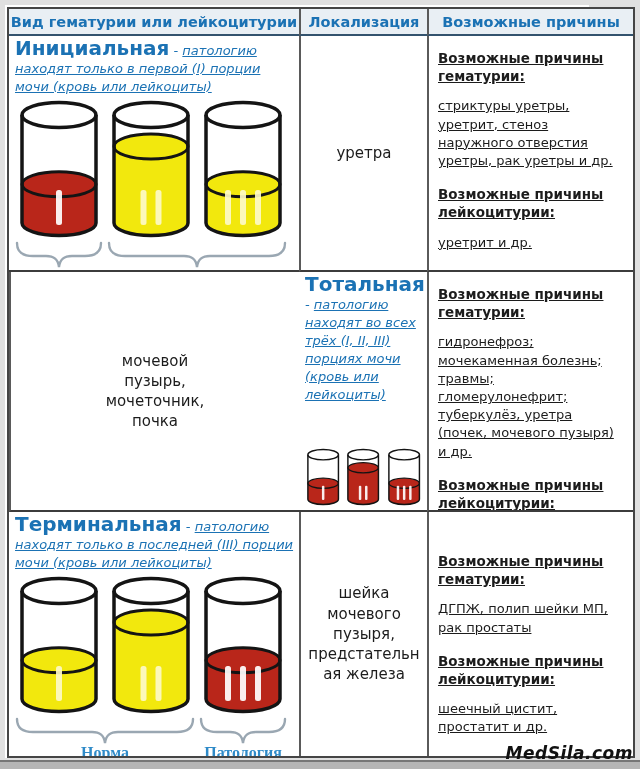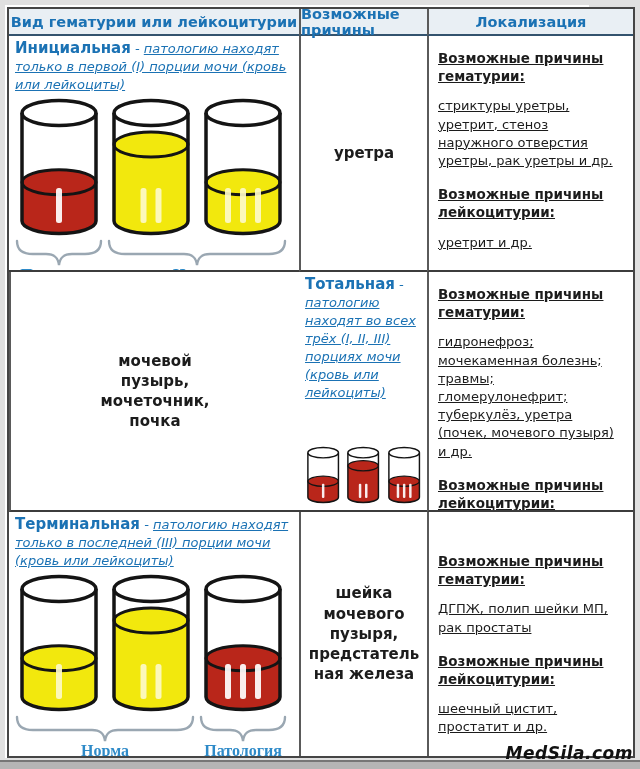--- a/index.html
+++ b/index.html
@@ -14,49 +14,49 @@
   .tbl{position:absolute;left:2px;top:2px;display:grid;
        grid-template-columns:290px 128px 206px;
        grid-template-rows:27px 236px 240px 244px;
        border:2px solid var(--border-dark);background:#fff;}
   .th{background:var(--header-bg);color:var(--accent);font-weight:bold;font-size:14.5px;
       display:flex;align-items:center;justify-content:center;border-bottom:2px solid #33536e;}
   .vline{border-left:2px solid #5a5a5a;}
   .td{border-bottom:2px solid var(--sep);overflow:hidden;}
   .cell-type{padding:3px 5px 0 6px;}
   .desc{font-size:13px;line-height:18px;color:var(--accent);}
-  .desc .lead{font-weight:bold;font-style:normal;font-size:15px;text-decoration:none;}
+  .desc .lead{font-weight:bold;font-style:normal;font-size:20px;text-decoration:none;}
   .desc .dash{font-style:italic;}
   .desc .dtext{font-style:italic;text-decoration:underline;}
   .beaker-area{margin-top:3px;}
   .beaker-row{display:flex;gap:4px;align-items:flex-end;}
   .brace-row{display:flex;gap:4px;margin-top:1px;}
   .brace-group{display:flex;flex-direction:column;align-items:center;font-family:Liberation Serif, serif;}
   .brace-label{color:var(--label-blue);font-weight:bold;font-size:16px;margin-top:-2px;}
   .cell-loc{display:flex;align-items:center;justify-content:center;text-align:center;
-            font-weight:bold;font-size:15px;color:var(--text);padding:4px;line-height:1.35;
+            font-weight:normal;font-size:15px;color:var(--text);padding:4px;line-height:1.35;
             overflow-wrap:break-word;}
   .cell-loc div{max-width:120px;}
   .cell-causes{padding:13px 8px 4px 9px;color:var(--text);text-decoration:underline;}
   .cause + .cause{margin-top:15px;}
   .cause-h{font-weight:bold;font-size:13.5px;text-decoration:underline;line-height:1.35;}
   .cause-b{font-size:13px;line-height:1.4;margin-top:12px;}
   .watermark{position:absolute;right:7px;bottom:6px;font-weight:bold;font-size:17px;
              color:#111;letter-spacing:0.5px;background:transparent;font-style:italic;}
 </style>
 </head>
 <body>
 
 <div class="page">
   <div class="sheet">
     <div class="tbl">
 
       <div class="th">Вид гематурии или лейкоцитурии</div>
+      <div class="th vline">Локализация</div>
       <div class="th vline">Возможные причины</div>
-      <div class="th vline">Локализация</div>
 
       <div class="td cell-type">
         <p class="desc"><b class="lead">Инициальная</b> <span class="dash">-</span> <i class="dtext">патологию находят только в первой (I) порции мочи (кровь или лейкоциты)</i></p>
         <div class="beaker-area">
             <div class="beaker-row">
               <svg width="88" height="140" viewBox="0 0 88 140">
                 <path d="M 7,85.24000000000001 L 7,124 A 37,12.5 0 0 0 81,124 L 81,85.24000000000001 Z" fill="#b9261a"></path>
                 <ellipse cx="44" cy="85.24000000000001" rx="37" ry="12.5" fill="#b9261a" stroke="#141414" stroke-width="3"></ellipse>
                 <rect x="41" y="91" width="6" height="35" rx="2.5" fill="#ffffff" opacity="0.92"></rect>
                 <path d="M 7,16 L 7,124 A 37,12.5 0 0 0 81,124 L 81,16" fill="none" stroke="#141414" stroke-width="3.5"></path>

